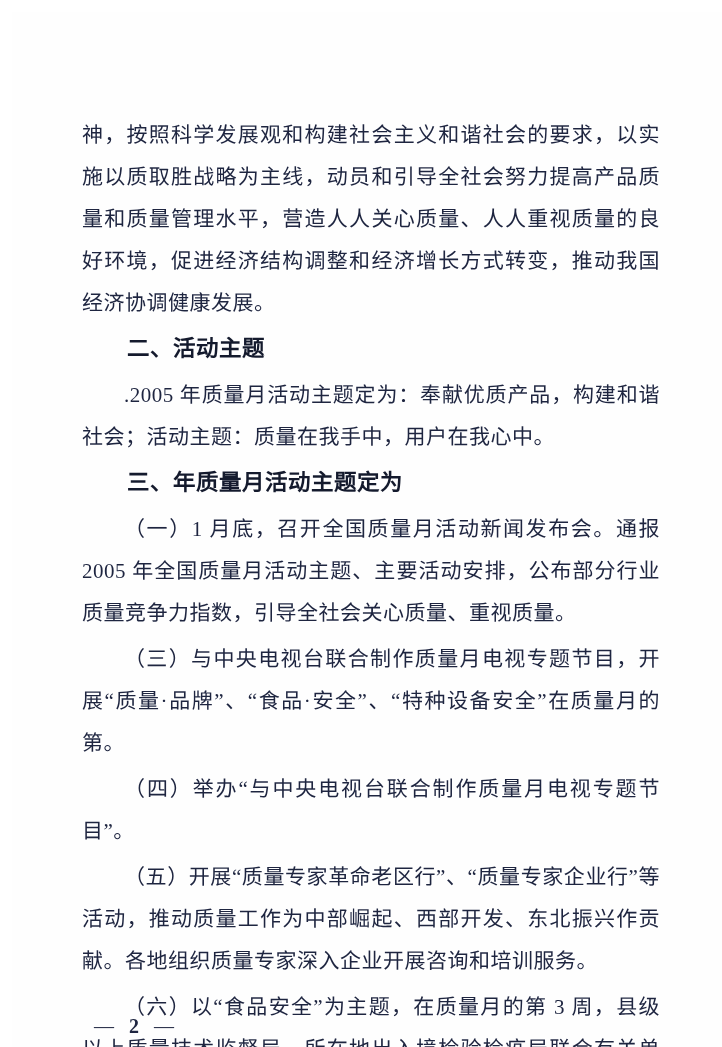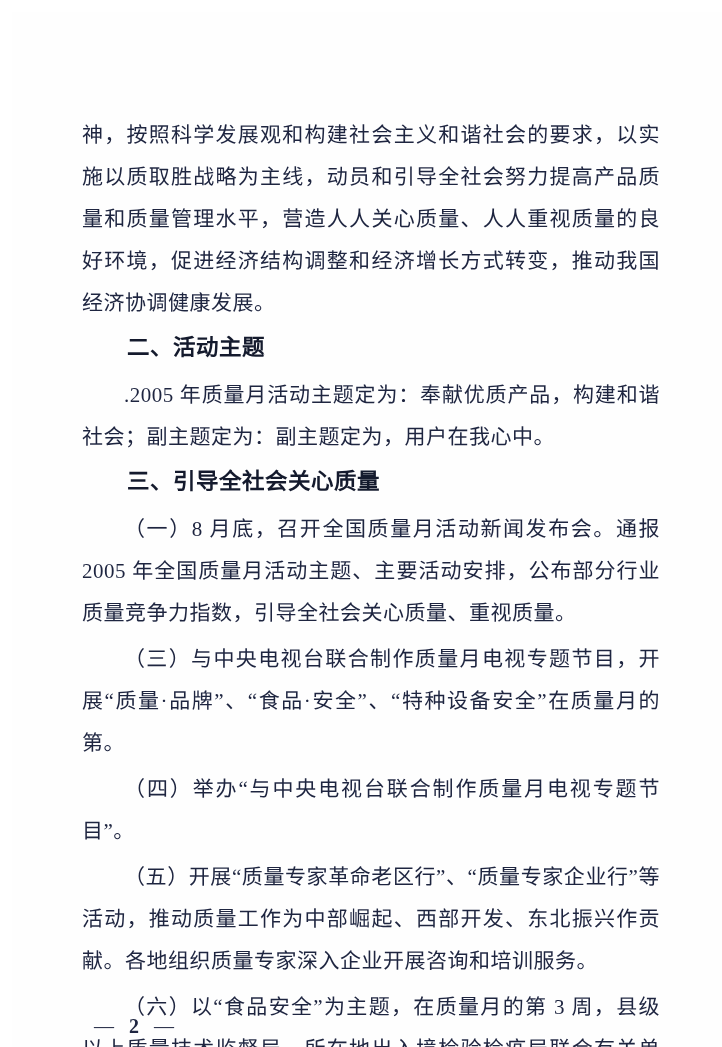--- a/index.html
+++ b/index.html
@@ -28,21 +28,21 @@
     text-justify: inter-character;
     letter-spacing: 0.5px;
   }
   .text-block p {
     text-indent: 2em;
   }
   .text-block p.no-indent {
     text-indent: 0;
   }
   .heading {
-    font-family: Liberation Mono, monospace;
+    font-family: Liberation Serif, serif;
     font-weight: 700;
     font-size: 22.5px;
     color: #141a2d;
     text-indent: 2em;
     text-align: left;
     line-height: 42px;
   }
   .footer {
     position: absolute;
     left: 74px;
@@ -66,25 +66,25 @@
 </head>
 <body>
 
 <div class="page">
 
   <div class="text-block">
     <p class="no-indent">神，按照科学发展观和构建社会主义和谐社会的要求，以实施以质取胜战略为主线，动员和引导全社会努力提高产品质量和质量管理水平，营造人人关心质量、人人重视质量的良好环境，促进经济结构调整和经济增长方式转变，推动我国经济协调健康发展。</p>
 
     <p class="heading">二、活动主题</p>
 
-    <p>.2005 年质量月活动主题定为：奉献优质产品，构建和谐社会；副主题定为：副主题定为，用户在我心中。</p>
+    <p>.2005 年质量月活动主题定为：奉献优质产品，构建和谐社会；活动主题：质量在我手中，用户在我心中。</p>
 
-    <p class="heading">三、引导全社会关心质量</p>
+    <p class="heading">三、年质量月活动主题定为</p>
 
-    <p>（一）8 月底，召开全国质量月活动新闻发布会。通报 2005 年全国质量月活动主题、主要活动安排，公布部分行业质量竞争力指数，引导全社会关心质量、重视质量。</p>
+    <p>（一）1 月底，召开全国质量月活动新闻发布会。通报 2005 年全国质量月活动主题、主要活动安排，公布部分行业质量竞争力指数，引导全社会关心质量、重视质量。</p>
 
 
     <p>（三）与中央电视台联合制作质量月电视专题节目，开展“质量·品牌”、“食品·安全”、“特种设备安全”在质量月的第。</p>
 
     <p>（四）举办“与中央电视台联合制作质量月电视专题节目”。</p>
 
     <p>（五）开展“质量专家革命老区行”、“质量专家企业行”等活动，推动质量工作为中部崛起、西部开发、东北振兴作贡献。各地组织质量专家深入企业开展咨询和培训服务。</p>
 
     <p>（六）以“食品安全”为主题，在质量月的第 3 周，县级以上质量技术监督局、所在地出入境检验检疫局联合有关单位开展“食品质量安全周”宣传咨询服务活动，在全国举办“千家商场（超市）</p>
   </div>

